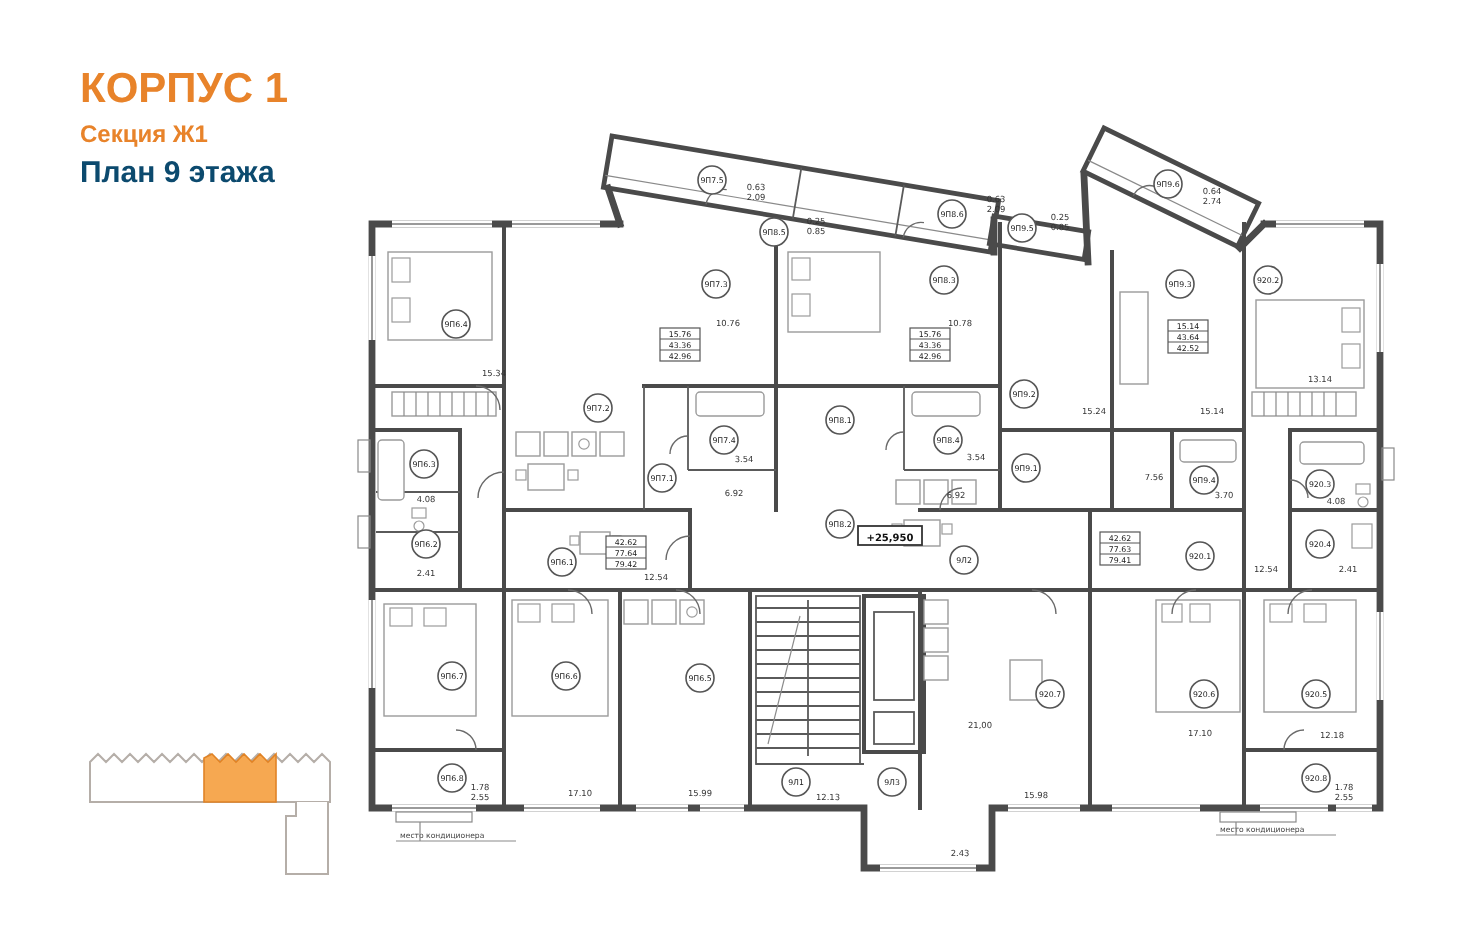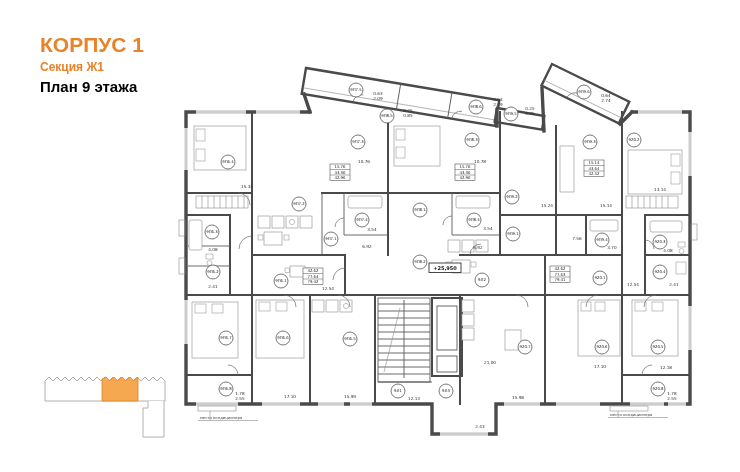--- a/index.html
+++ b/index.html
@@ -1,21 +1,21 @@
 <!DOCTYPE html>
 <html><head>
 <meta charset="utf-8">
 <style>
   html,body{margin:0;padding:0;background:#ffffff;}
   #page{position:relative;width:740px;height:472px;background:#fff;overflow:hidden;
         font-family:"Liberation Sans","DejaVu Sans",sans-serif;border-radius:30px;}
   #titleblock{position:absolute;left:40px;top:32px;line-height:1.22;}
   #title-building{font-size:21px;font-weight:700;color:#E8832A;}
   #title-section{font-size:12px;font-weight:700;color:#E8832A;margin-top:2px;}
-  #title-floor{font-size:15px;font-weight:700;color:#000000;margin-top:4px;}
+  #title-floor{font-size:15px;font-weight:700;color:#0c4a6e;margin-top:4px;}
   svg{position:absolute;left:0;top:0;}
   .ext{stroke:#4a4a4a;stroke-width:3.4;fill:none;stroke-linecap:square;}
   .int2{stroke:#4a4a4a;stroke-width:2;fill:none;stroke-linecap:square;}
   .int1{stroke:#5a5a5a;stroke-width:.9;fill:none;}
   .thin{stroke:#8a8a8a;stroke-width:.6;fill:none;}
   .furn{stroke:#9b9b9b;stroke-width:.7;fill:#ffffff;}
   .furn2{stroke:#9b9b9b;stroke-width:.6;fill:none;}
   .wingwall{fill:#ffffff;stroke:#4a4a4a;stroke-width:2.4;}
   .win-under{stroke:#ffffff;stroke-width:3.6;fill:none;}
   .win{stroke:#9a9a9a;stroke-width:1;fill:none;}

